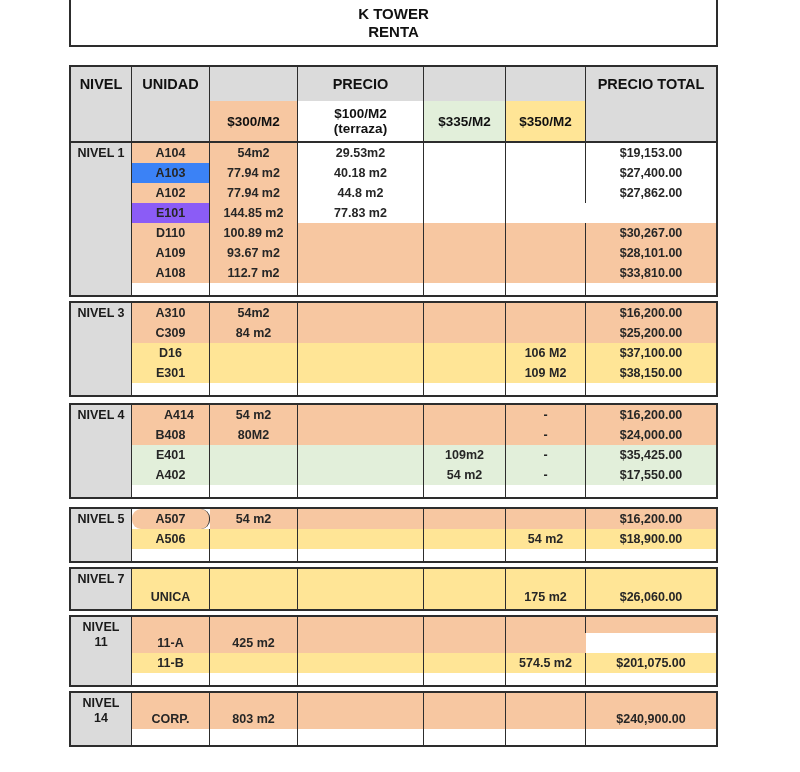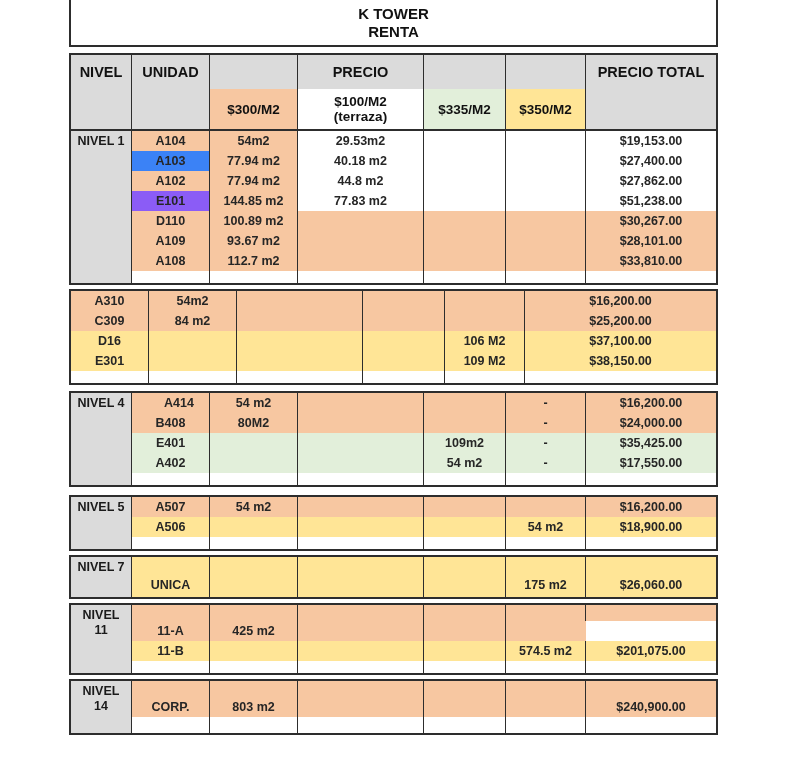--- a/index.html
+++ b/index.html
@@ -6,21 +6,21 @@
   .page {
     position:relative; width:800px; height:772px; background:#ffffff;
     font-family:"Liberation Sans", sans-serif; color:#1f1f1f; overflow:hidden;
   }
   .title-box {
     position:absolute; left:69px; top:-2px; width:645px; height:45px;
     border:2px solid #2d2d2d; display:flex; flex-direction:column;
     justify-content:center; align-items:center;
     font-weight:bold; font-size:15px; line-height:18px; color:#111;
   }
-  .tablewrap { position:absolute; left:69px; top:53px; width:649px; }
+  .tablewrap { position:absolute; left:69px; top:65px; width:649px; }
 
   
   .hdr { border:2px solid #2d2d2d; border-bottom:none; }
   .grid-row { display:grid; grid-template-columns:61px 78px 88px 126px 82px 80px 1fr; }
   .hr1 { height:34px; }
   .hr2 { height:40px; }
   .cell {
     border-right:1.5px solid #2d2d2d; display:flex; flex-direction:column;
     justify-content:center; align-items:center; text-align:center; overflow:hidden;
   }
@@ -109,21 +109,20 @@
               <div class="dcell" style="background: rgb(255, 255, 255);"></div>
               <div class="dcell" style="background: rgb(255, 255, 255);"></div>
               <div class="dcell" style="background: rgb(255, 255, 255);">$27,862.00</div>
             </div>
             <div class="rowgrid row-h20">
               <div class="dcell" style="background: #8b5cf6;">E101</div>
               <div class="dcell" style="background: rgb(247, 199, 161);">144.85 m2</div>
               <div class="dcell" style="background: rgb(255, 255, 255);">77.83 m2</div>
               <div class="dcell" style="background: rgb(255, 255, 255);"></div>
               <div class="dcell" style="background: rgb(255, 255, 255);"></div>
-              <div class="dcell" style="background: rgb(255, 255, 255);">$51,238.00</div>
             </div>
             <div class="rowgrid row-h20">
               <div class="dcell" style="background: rgb(247, 199, 161);">D110</div>
               <div class="dcell" style="background: rgb(247, 199, 161);">100.89 m2</div>
               <div class="dcell" style="background: rgb(247, 199, 161);"></div>
               <div class="dcell" style="background: rgb(247, 199, 161);"></div>
               <div class="dcell" style="background: rgb(247, 199, 161);"></div>
               <div class="dcell" style="background: rgb(247, 199, 161);">$30,267.00</div>
             </div>
             <div class="rowgrid row-h20">
@@ -146,20 +145,21 @@
               <div class="dcell" style="background: rgb(255, 255, 255);"></div>
               <div class="dcell" style="background: rgb(255, 255, 255);"></div>
               <div class="dcell" style="background: rgb(255, 255, 255);"></div>
               <div class="dcell" style="background: rgb(255, 255, 255);"></div>
               <div class="dcell" style="background: rgb(255, 255, 255);"></div>
               <div class="dcell" style="background: rgb(255, 255, 255);"></div>
             </div>
           </div>
         </div>
         <div class="block" style="margin-top: 4px;">
+          <div class="level-col">NIVEL 3</div>
           <div class="rows-col">
             <div class="rowgrid row-h20">
               <div class="dcell" style="background: rgb(247, 199, 161);">A310</div>
               <div class="dcell" style="background: rgb(247, 199, 161);">54m2</div>
               <div class="dcell" style="background: rgb(247, 199, 161);"></div>
               <div class="dcell" style="background: rgb(247, 199, 161);"></div>
               <div class="dcell" style="background: rgb(247, 199, 161);"></div>
               <div class="dcell" style="background: rgb(247, 199, 161);">$16,200.00</div>
             </div>
             <div class="rowgrid row-h20">
@@ -238,21 +238,21 @@
               <div class="dcell" style="background: rgb(255, 255, 255);"></div>
               <div class="dcell" style="background: rgb(255, 255, 255);"></div>
               <div class="dcell" style="background: rgb(255, 255, 255);"></div>
             </div>
           </div>
         </div>
         <div class="block" style="margin-top: 8px;">
           <div class="level-col">NIVEL 5</div>
           <div class="rows-col">
             <div class="rowgrid row-h20">
-              <div class="dcell" style="background: rgb(247, 199, 161);">A507</div>
+              <div class="dcell" style="background: rgb(247, 199, 161); border-radius: 9px;">A507</div>
               <div class="dcell" style="background: rgb(247, 199, 161);">54 m2</div>
               <div class="dcell" style="background: rgb(247, 199, 161);"></div>
               <div class="dcell" style="background: rgb(247, 199, 161);"></div>
               <div class="dcell" style="background: rgb(247, 199, 161);"></div>
               <div class="dcell" style="background: rgb(247, 199, 161);">$16,200.00</div>
             </div>
             <div class="rowgrid row-h20">
               <div class="dcell" style="background: rgb(255, 229, 150);">A506</div>
               <div class="dcell" style="background: rgb(255, 229, 150);"></div>
               <div class="dcell" style="background: rgb(255, 229, 150);"></div>

